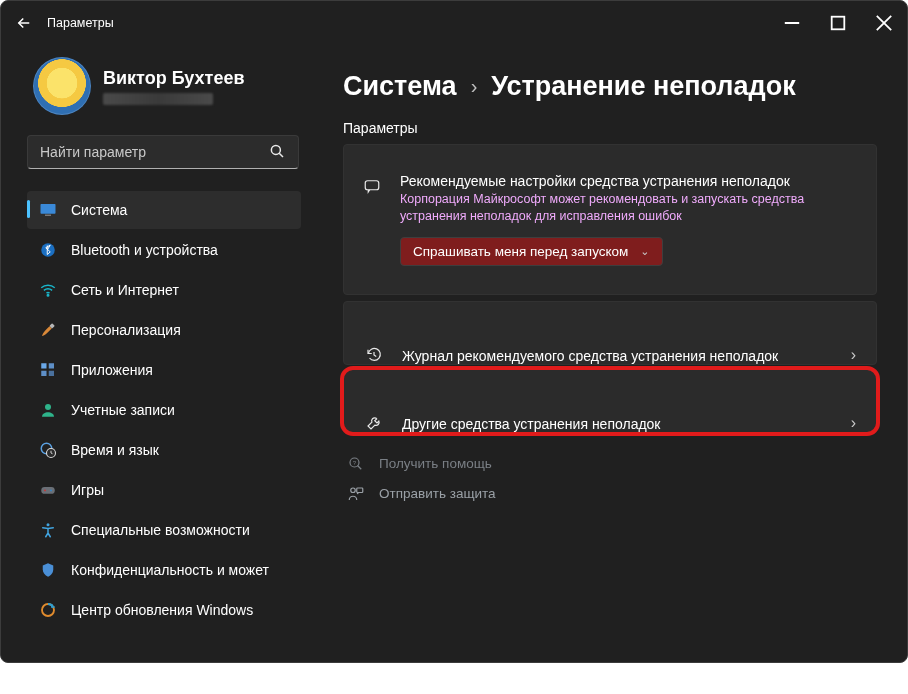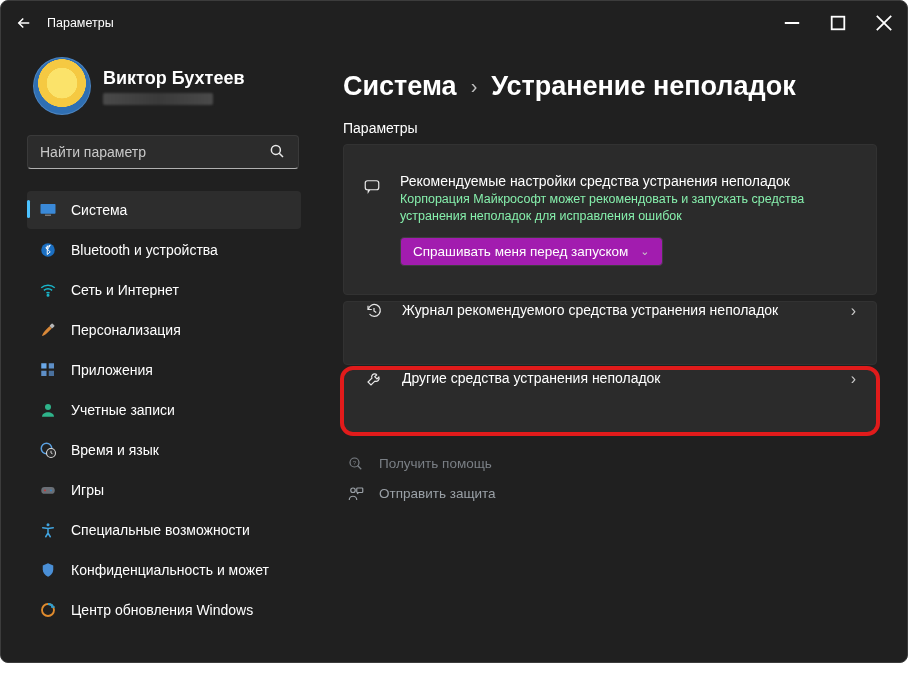--- a/index.html
+++ b/index.html
@@ -76,31 +76,31 @@
   .section-label { font-size:14px; color:#fff; margin-bottom:8px; }
 
   .card {
     background:#2b2b2b; border:1px solid #323232; border-radius:4px;
     padding: 28px 18px; display:flex; gap:18px; align-items:flex-start;
     margin-bottom: 6px;
   }
   .card .card-ico { width:20px; margin-top:4px; display:flex; justify-content:center; color:#e8e8e8; }
   .card-body { flex:1; }
   .card-title { font-size:14px; }
-  .card-sub   { font-size:12.5px; color:#86efac; margin-top:2px; line-height:1.35; }
+  .card-sub   { font-size:12.5px; color:#f0abfc; margin-top:2px; line-height:1.35; }
   .dropdown {
     margin-top:12px; display:inline-flex; align-items:center; gap:12px;
-    background:#a21caf; border:1px solid #3e3e3e; border-radius:4px;
+    background:#7f1d1d; border:1px solid #3e3e3e; border-radius:4px;
     padding: 6px 12px; font-size:13.5px; color:#fff;
   }
   .dropdown .chev { font-size:11px; color:#c8c8c8;}
 
   .row {
     background:#2b2b2b; border:1px solid #323232; border-radius:4px;
-    height: 64px; display:flex; align-items:flex-start; padding:0 20px;
+    height: 64px; display:flex; align-items:flex-end; padding:0 20px;
     margin-top:4px; gap:18px; cursor:pointer;
   }
   .row .row-ico { width:20px; display:flex; justify-content:center; color:#e8e8e8;}
   .row .row-label { flex:1; font-size:14px; }
   .row .row-chev { color:#c8c8c8; font-size:16px;}
 
   .row.highlight {
     outline: 4px solid #e11b1b;
     outline-offset: -1px;
     border-radius: 10px;

